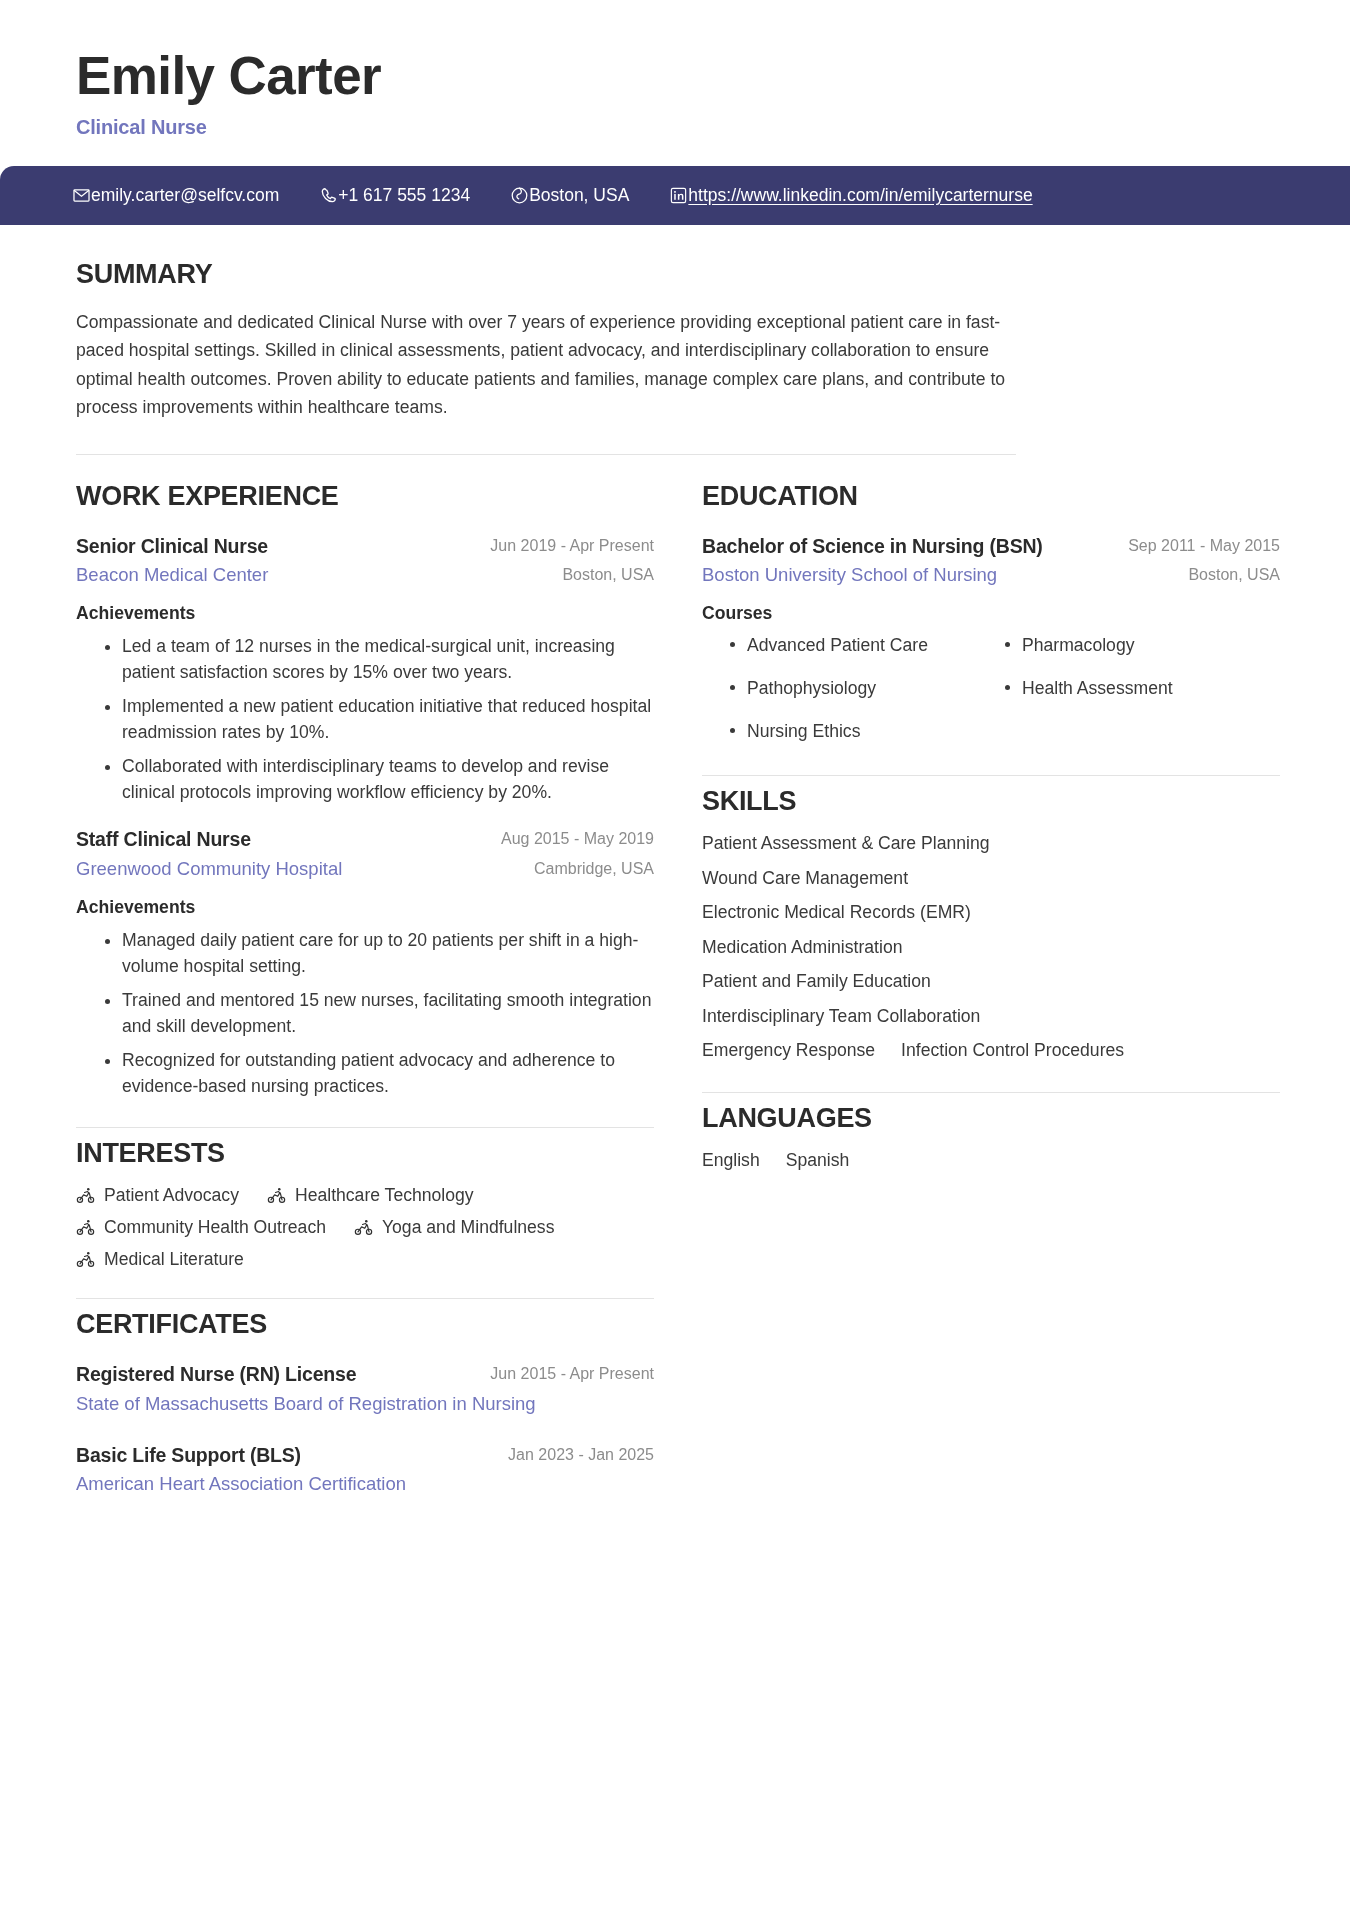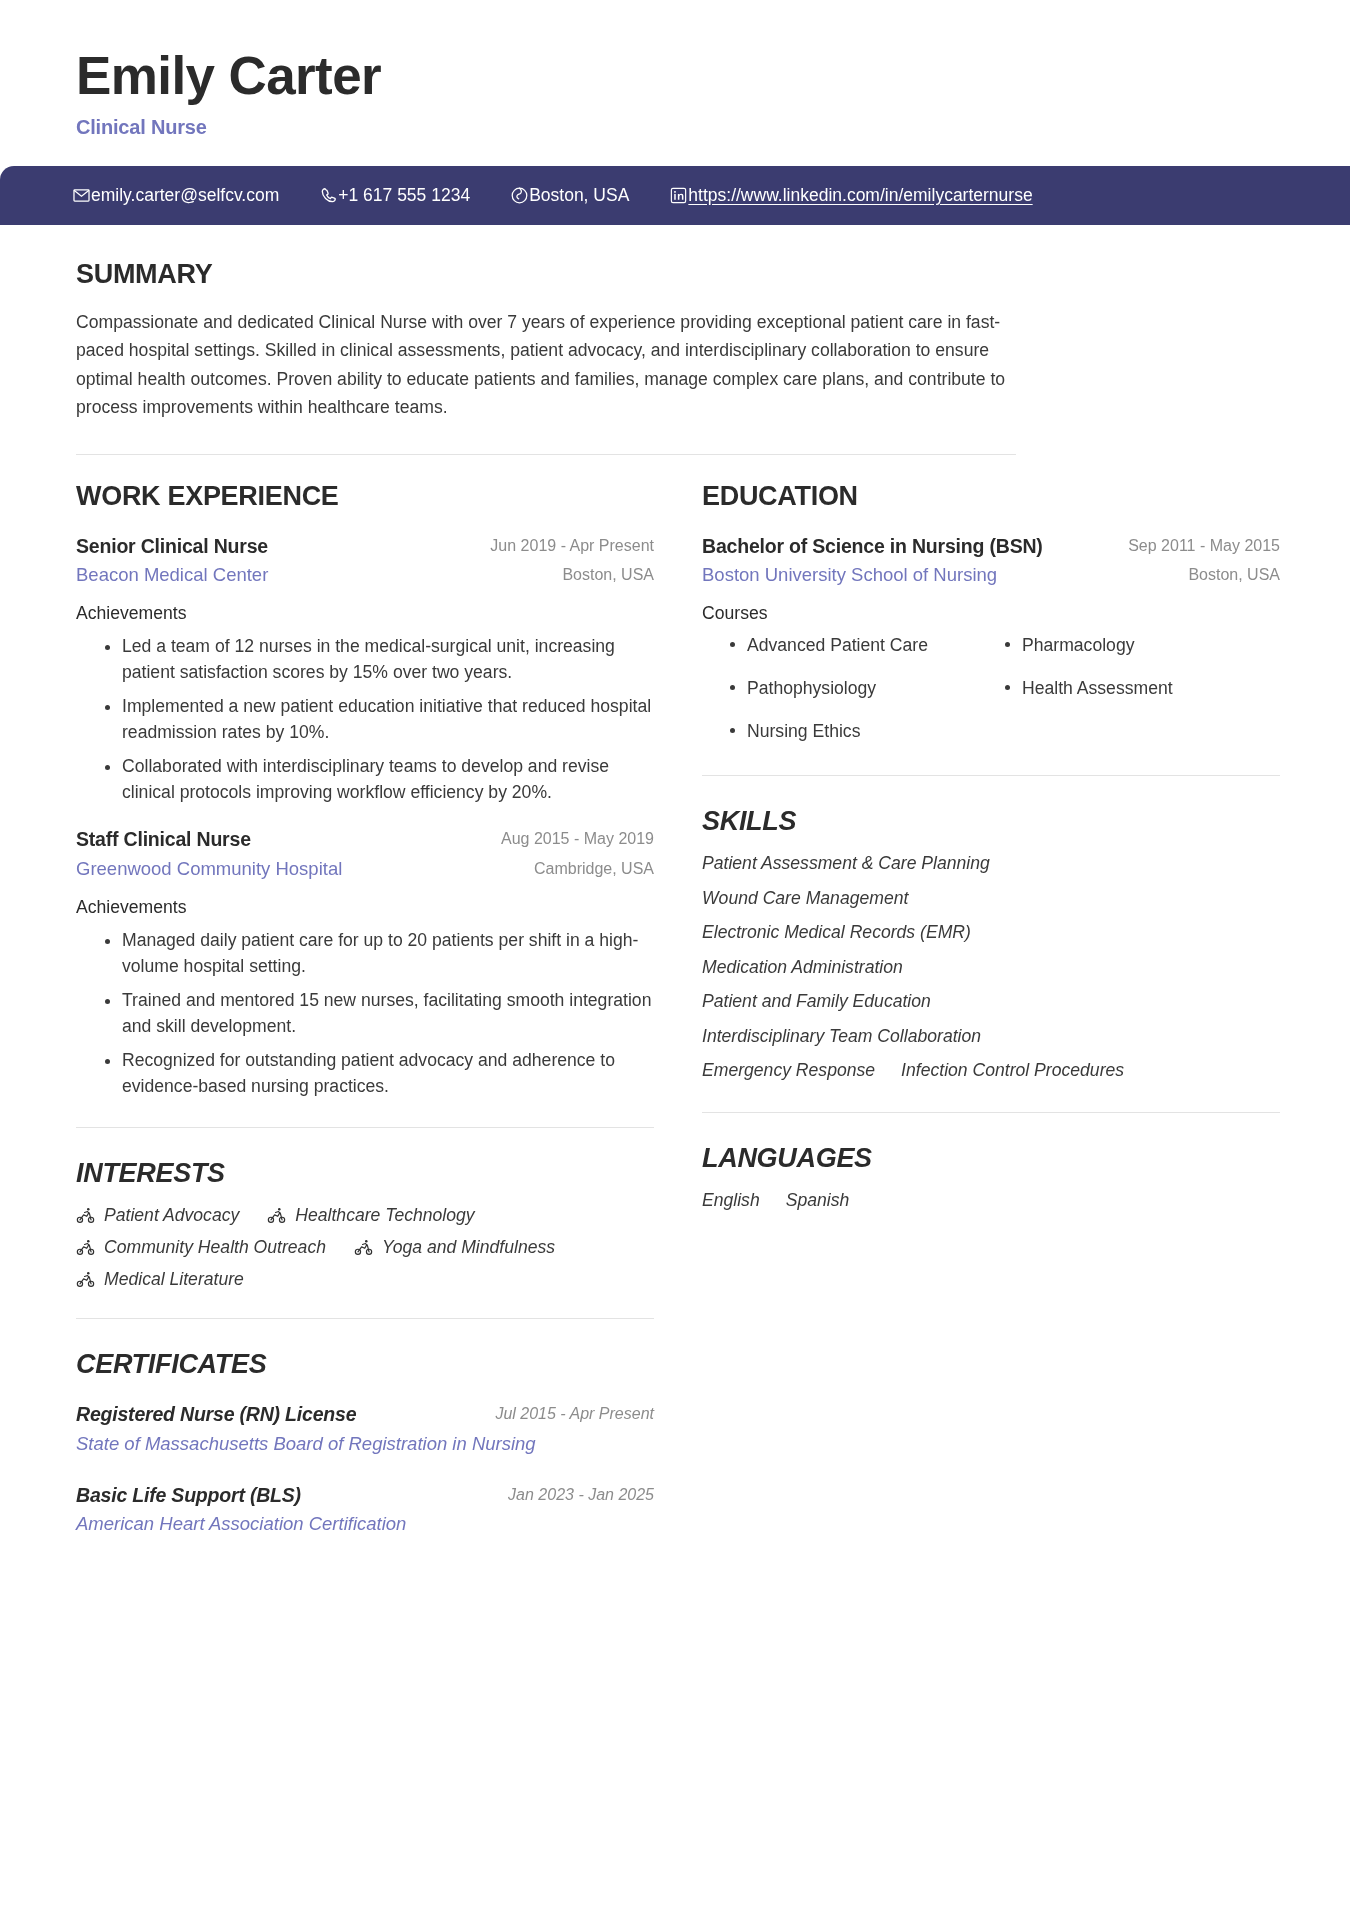--- a/index.html
+++ b/index.html
@@ -119,21 +119,21 @@
     display: flex;
     justify-content: space-between;
     align-items: flex-start;
     gap: 14px;
     margin-top: 4px;
   }
   .entry-org-wrap { max-width: 430px; }
   .sub-label {
     margin-top: 15px;
     font-size: 17.6px;
-    font-weight: 400;
+    font-weight: 700;
     color: #2b2b2b;
   }
   .bullets { margin-top: 10px; padding-left: 46px; }
   .bullets li {
     font-size: 17.6px;
     line-height: 1.45;
     color: #3a3a3a;
     margin-bottom: 9px;
   }
   .bullets li::marker { color: #3a3a3a; }
@@ -190,21 +190,21 @@
   .interest-item {
     display: flex;
     align-items: center;
     gap: 9px;
     font-size: 17.6px;
     color: #3a3a3a;
     white-space: nowrap;
   }
   .interest-item .bike { width: 19px; height: 19px; flex: 0 0 19px; display: block; }
   .rule-col { margin-top: 28px; }
-  .after-rule { margin-top: 30px; font-style: italic; }
+  .after-rule { margin-top: 10px; }
 </style>
 </head>
 <body>
 
 <div class="page">
 
   <div class="header">
     <div class="name">Emily Carter</div>
     <div class="role">Clinical Nurse</div>
   </div>
@@ -370,21 +370,21 @@
         </div>
 
         <div class="rule rule-col"></div>
 
         <div class="after-rule">
           <div class="section-title">CERTIFICATES</div>
 
           <div class="entry">
             <div class="entry-row">
               <div class="entry-title">Registered Nurse (RN) License</div>
-              <div class="entry-meta">Jul 2015 - Apr Present</div>
+              <div class="entry-meta">Jun 2015 - Apr Present</div>
             </div>
             <div class="entry-org" style="margin-top:4px;max-width:520px;">State of Massachusetts Board of Registration in Nursing</div>
           </div>
 
           <div class="entry" style="margin-top:26px;">
             <div class="entry-row">
               <div class="entry-title">Basic Life Support (BLS)</div>
               <div class="entry-meta">Jan 2023 - Jan 2025</div>
             </div>
             <div class="entry-org" style="margin-top:4px;max-width:520px;">American Heart Association Certification</div>

